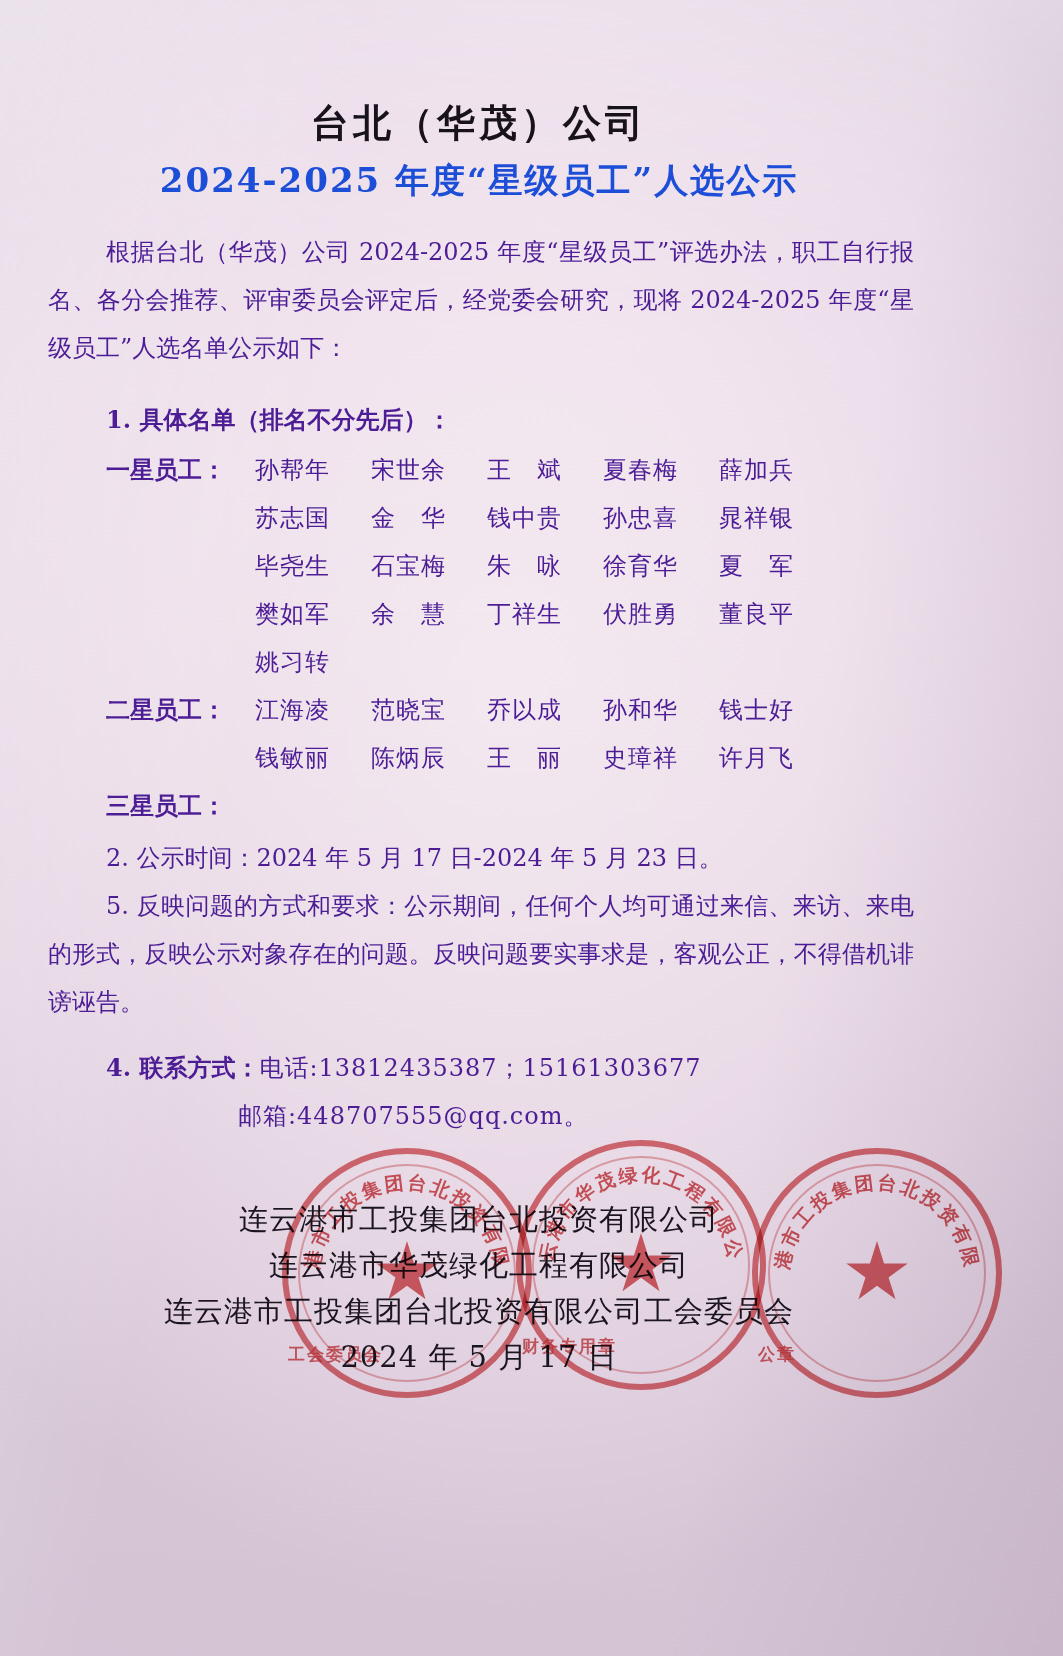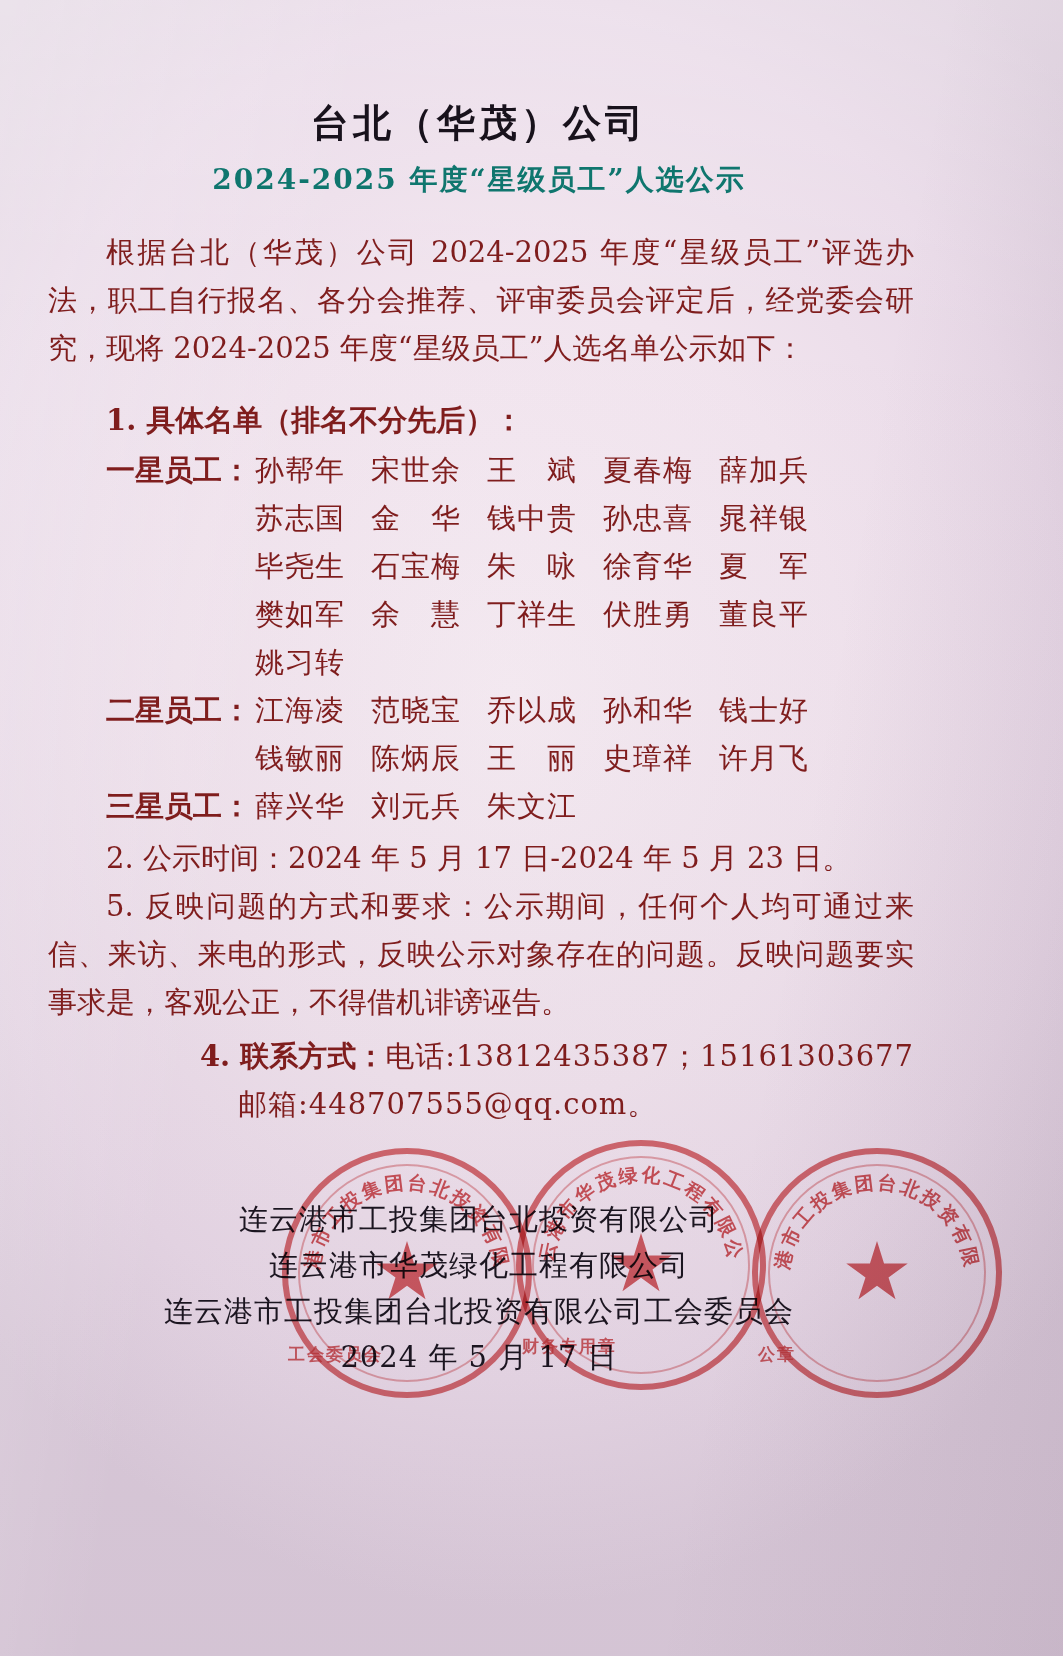--- a/index.html
+++ b/index.html
@@ -49,35 +49,35 @@
     text-align: center;
   }
   .title-line1 {
     font-size: 38px;
     font-weight: 700;
     letter-spacing: 4px;
     line-height: 54px;
     color: #18121c;
   }
   .title-line2 {
-    font-size: 28px;
+    font-size: 34px;
     font-weight: 700;
     letter-spacing: 2px;
     line-height: 60px;
-    color: #0f766e;
+    color: #1d4ed8;
   }
 
   .body-block {
     position: absolute;
     left: 48px;
     right: 44px;
     top: 228px;
-    font-size: 29px;
+    font-size: 24px;
     line-height: 48px;
-    color: #7f1d1d;
+    color: #4c1d95;
   }
 
   p.para {
     margin: 0 0 2px 0;
     text-align: justify;
     text-justify: inter-ideograph;
     text-indent: 58px;
   }
 
   .section {
@@ -122,22 +122,21 @@
   .numbered b { font-weight: 400; }
 
   .para-tight {
     margin: 0;
     text-align: justify;
     text-justify: inter-ideograph;
   }
 
   .contact-line {
     text-indent: 58px;
-    margin-top: 6px;
-    text-align: right;
+    margin-top: 18px;
   }
   .mail-line {
     text-indent: 190px;
     margin-top: 0px;
   }
   .mono {
     font-family: "DejaVu Serif", "Liberation Serif", serif;
     letter-spacing: 1px;
   }
 
@@ -291,25 +290,20 @@
           <div class="name">钱敏丽</div>
           <div class="name">陈炳辰</div>
           <div class="name">王　丽</div>
           <div class="name">史璋祥</div>
           <div class="name">许月飞</div>
         </div>
       </div>
 
       <div class="roster-row">
         <div class="roster-label">三星员工：</div>
-        <div class="roster-names">
-          <div class="name">薛兴华</div>
-          <div class="name">刘元兵</div>
-          <div class="name">朱文江</div>
-        </div>
       </div>
 
     </div>
 
     <div class="numbered">
       <b>2. 公示时间：</b><span>2024 年 5 月 17 日-2024 年 5 月 23 日。</span>
     </div>
 
     <div class="para-tight numbered" style="text-indent:58px;">
       <b>5. 反映问题的方式和要求：</b><span>公示期间，任何个人均可通过来信、来访、来电的形式，反映公示对象存在的问题。反映问题要实事求是，客观公正，不得借机诽谤诬告。</span>

